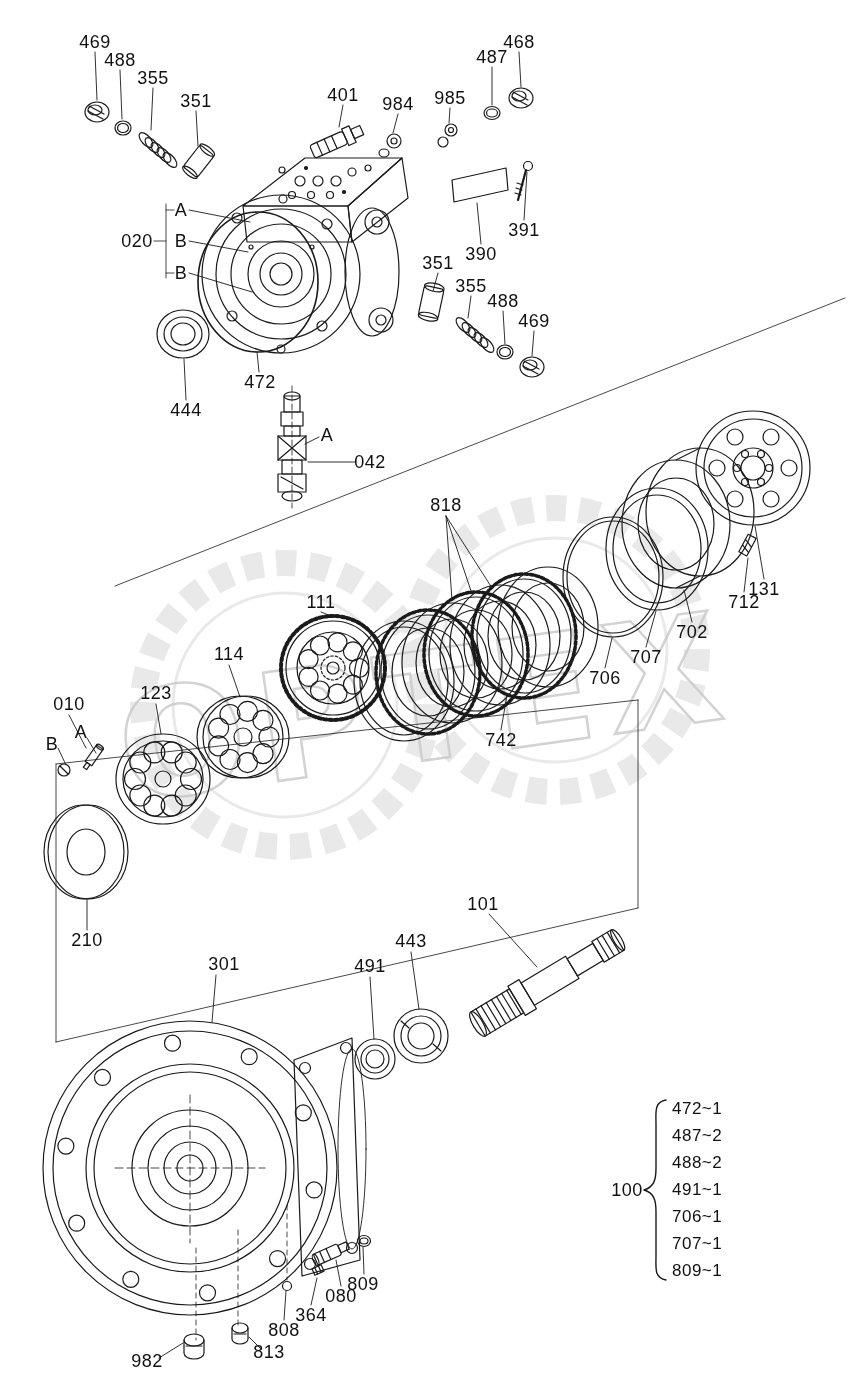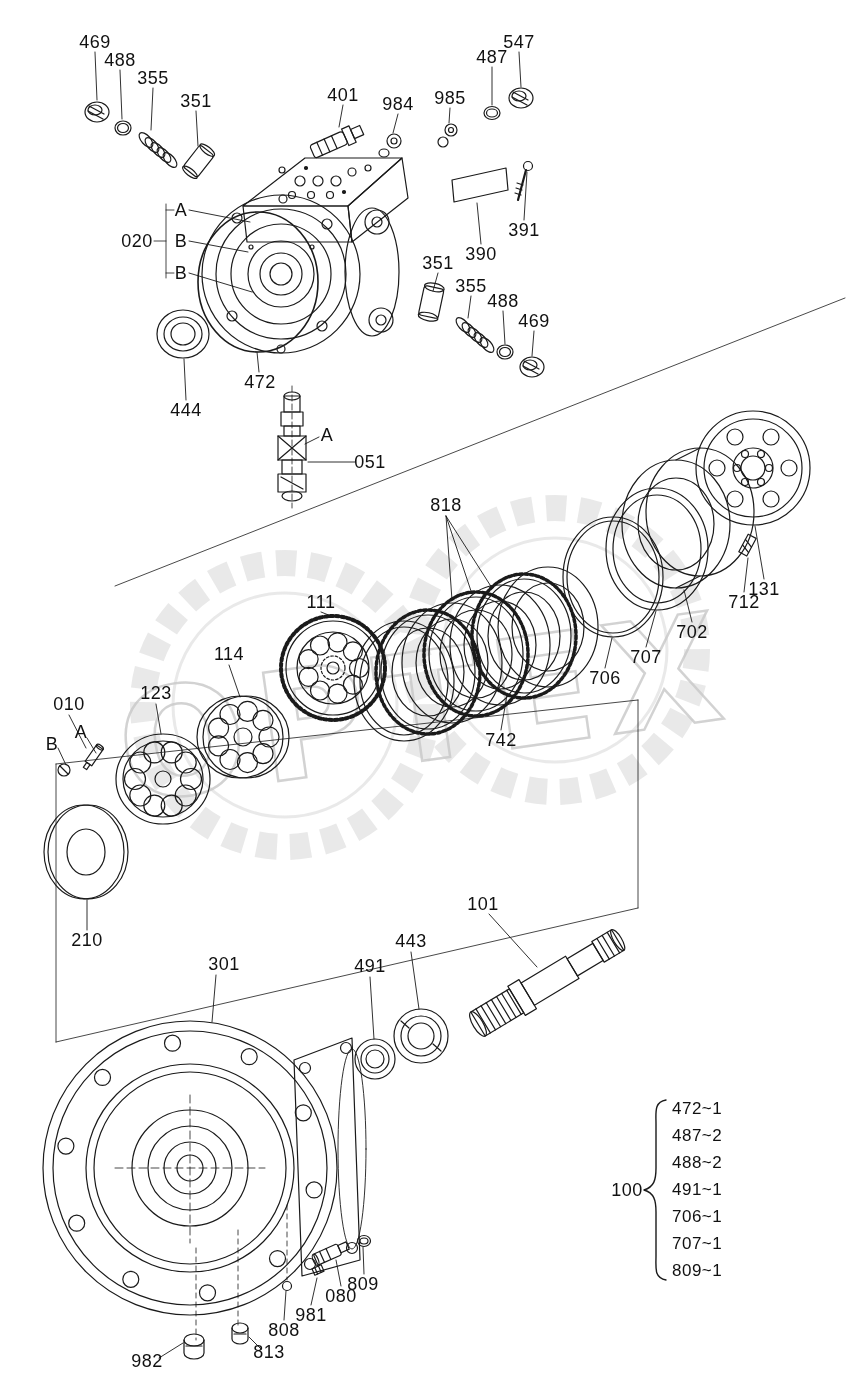--- a/index.html
+++ b/index.html
@@ -463,56 +463,56 @@
 </svg>
 
 <div class="lbl" style="left:95px;top:42px">469</div>
 <div class="lbl" style="left:120px;top:60px">488</div>
 <div class="lbl" style="left:153px;top:78px">355</div>
 <div class="lbl" style="left:196px;top:101px">351</div>
 <div class="lbl" style="left:343px;top:95px">401</div>
 <div class="lbl" style="left:398px;top:104px">984</div>
 <div class="lbl" style="left:450px;top:98px">985</div>
 <div class="lbl" style="left:492px;top:57px">487</div>
-<div class="lbl" style="left:519px;top:42px">547</div>
+<div class="lbl" style="left:519px;top:42px">468</div>
 <div class="lbl" style="left:524px;top:230px">391</div>
 <div class="lbl" style="left:481px;top:254px">390</div>
 <div class="lbl" style="left:137px;top:241px">020</div>
 <div class="lbl" style="left:181px;top:210px">A</div>
 <div class="lbl" style="left:181px;top:241px">B</div>
 <div class="lbl" style="left:181px;top:273px">B</div>
 <div class="lbl" style="left:438px;top:263px">351</div>
 <div class="lbl" style="left:471px;top:286px">355</div>
 <div class="lbl" style="left:503px;top:301px">488</div>
 <div class="lbl" style="left:534px;top:321px">469</div>
 <div class="lbl" style="left:186px;top:410px">444</div>
 <div class="lbl" style="left:260px;top:382px">472</div>
 <div class="lbl" style="left:327px;top:435px">A</div>
-<div class="lbl" style="left:370px;top:462px">051</div>
+<div class="lbl" style="left:370px;top:462px">042</div>
 <div class="lbl" style="left:446px;top:505px">818</div>
 <div class="lbl" style="left:764px;top:589px">131</div>
 <div class="lbl" style="left:744px;top:602px">712</div>
 <div class="lbl" style="left:692px;top:632px">702</div>
 <div class="lbl" style="left:646px;top:657px">707</div>
 <div class="lbl" style="left:605px;top:678px">706</div>
 <div class="lbl" style="left:321px;top:602px">111</div>
 <div class="lbl" style="left:229px;top:654px">114</div>
 <div class="lbl" style="left:156px;top:693px">123</div>
 <div class="lbl" style="left:69px;top:704px">010</div>
 <div class="lbl" style="left:81px;top:732px">A</div>
 <div class="lbl" style="left:52px;top:744px">B</div>
 <div class="lbl" style="left:501px;top:740px">742</div>
 <div class="lbl" style="left:87px;top:940px">210</div>
 <div class="lbl" style="left:483px;top:904px">101</div>
 <div class="lbl" style="left:411px;top:941px">443</div>
 <div class="lbl" style="left:370px;top:966px">491</div>
 <div class="lbl" style="left:224px;top:964px">301</div>
 <div class="lbl" style="left:341px;top:1296px">080</div>
 <div class="lbl" style="left:363px;top:1284px">809</div>
-<div class="lbl" style="left:311px;top:1315px">981</div>
+<div class="lbl" style="left:311px;top:1315px">364</div>
 <div class="lbl" style="left:284px;top:1330px">808</div>
 <div class="lbl" style="left:269px;top:1352px">813</div>
 <div class="lbl" style="left:147px;top:1361px">982</div>
 
 <div class="lbl" style="left:627px;top:1190px">100</div>
 <div class="lbl-left" style="left:672px;top:1108px">472~1</div>
 <div class="lbl-left" style="left:672px;top:1135px">487~2</div>
 <div class="lbl-left" style="left:672px;top:1162px">488~2</div>
 <div class="lbl-left" style="left:672px;top:1189px">491~1</div>
 <div class="lbl-left" style="left:672px;top:1216px">706~1</div>

